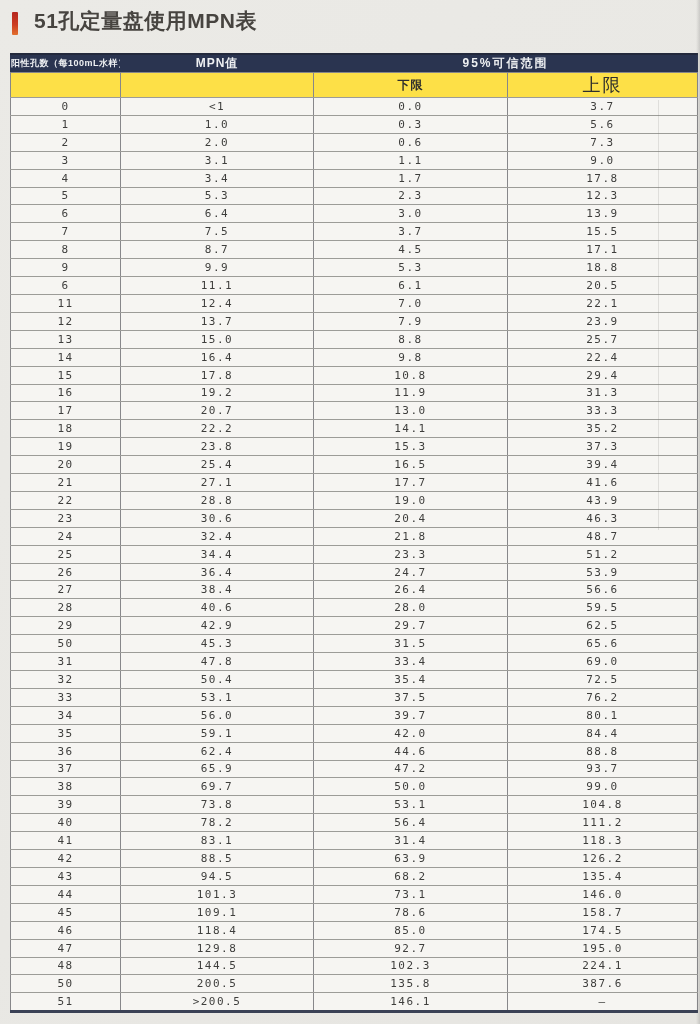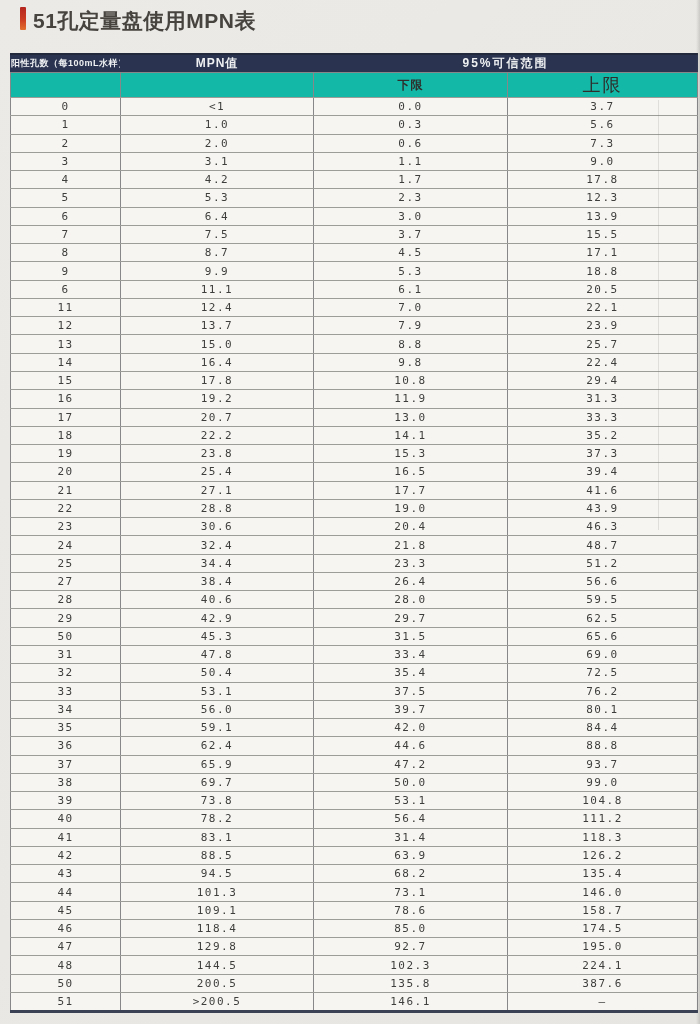--- a/index.html
+++ b/index.html
@@ -14,22 +14,22 @@
     position: absolute; top: 0; right: 0; width: 4px; height: 1024px;
     background: linear-gradient(90deg, rgba(0,0,0,0) 0%, rgba(110,110,108,0.25) 100%);
     pointer-events: none;
   }
   .crease {
     position: absolute; left: 658px; top: 100px; width: 1px; height: 430px;
     background: rgba(120,120,118,0.18);
     pointer-events: none;
   }
   .title-wrap {
-    position: absolute; left: 20px; top: 7px;
-    display: flex; align-items: flex-start; gap: 7px;
+    position: absolute; left: 12px; top: 7px;
+    display: flex; align-items: flex-end; gap: 16px;
   }
   .title-bar {
     width: 6px; height: 23px;
     background: linear-gradient(180deg, #b5271f 0%, #cc3d22 55%, #e2702e 100%);
     border-radius: 1px;
   }
   .title-text {
     font-size: 21px; font-weight: 700; color: #474440;
     letter-spacing: 0.5px;
   }
@@ -47,21 +47,21 @@
     border-left: 1px solid #87878a;
     border-right: 1px solid #87878a;
     text-align: center; vertical-align: middle;
     overflow: hidden; white-space: nowrap;
   }
   tr.head-main { height: 18px; background: #2a3450; }
   tr.head-main th { color: #eef0f2; font-weight: 700; border-color: #2a3450; border-bottom: 1px solid #87878a; }
   th.h-wells { font-size: 9px; font-weight: 400; letter-spacing: 0.5px; }
   th.h-mpn   { font-size: 12px; letter-spacing: 1px; }
   th.h-ci    { font-size: 12px; letter-spacing: 2px; }
-  tr.head-sub { height: 16px; background: #14b8a6; }
+  tr.head-sub { height: 16px; background: #fde047; }
   tr.head-sub td { color: #2e2e2c; }
   td.h-lower { font-size: 12px; font-weight: 700; letter-spacing: 1px; }
   td.h-upper { font-size: 18px; font-weight: 400; letter-spacing: 2px; }
   tbody tr { height: 17.8px; }
   tbody td {
     font-family: "DejaVu Sans Mono", "Liberation Mono", monospace;
     font-size: 11px; color: #3e3e3c; letter-spacing: 1.5px;
   }
 </style>
 </head>
@@ -112,21 +112,21 @@
         <td>7.3</td>
       </tr>
       <tr>
         <td>3</td>
         <td>3.1</td>
         <td>1.1</td>
         <td>9.0</td>
       </tr>
       <tr>
         <td>4</td>
-        <td>4.2</td>
+        <td>3.4</td>
         <td>1.7</td>
         <td>17.8</td>
       </tr>
       <tr>
         <td>5</td>
         <td>5.3</td>
         <td>2.3</td>
         <td>12.3</td>
       </tr>
       <tr>
@@ -241,20 +241,26 @@
         <td>24</td>
         <td>32.4</td>
         <td>21.8</td>
         <td>48.7</td>
       </tr>
       <tr>
         <td>25</td>
         <td>34.4</td>
         <td>23.3</td>
         <td>51.2</td>
+      </tr>
+      <tr>
+        <td>26</td>
+        <td>36.4</td>
+        <td>24.7</td>
+        <td>53.9</td>
       </tr>
       <tr>
         <td>27</td>
         <td>38.4</td>
         <td>26.4</td>
         <td>56.6</td>
       </tr>
       <tr>
         <td>28</td>
         <td>40.6</td>

